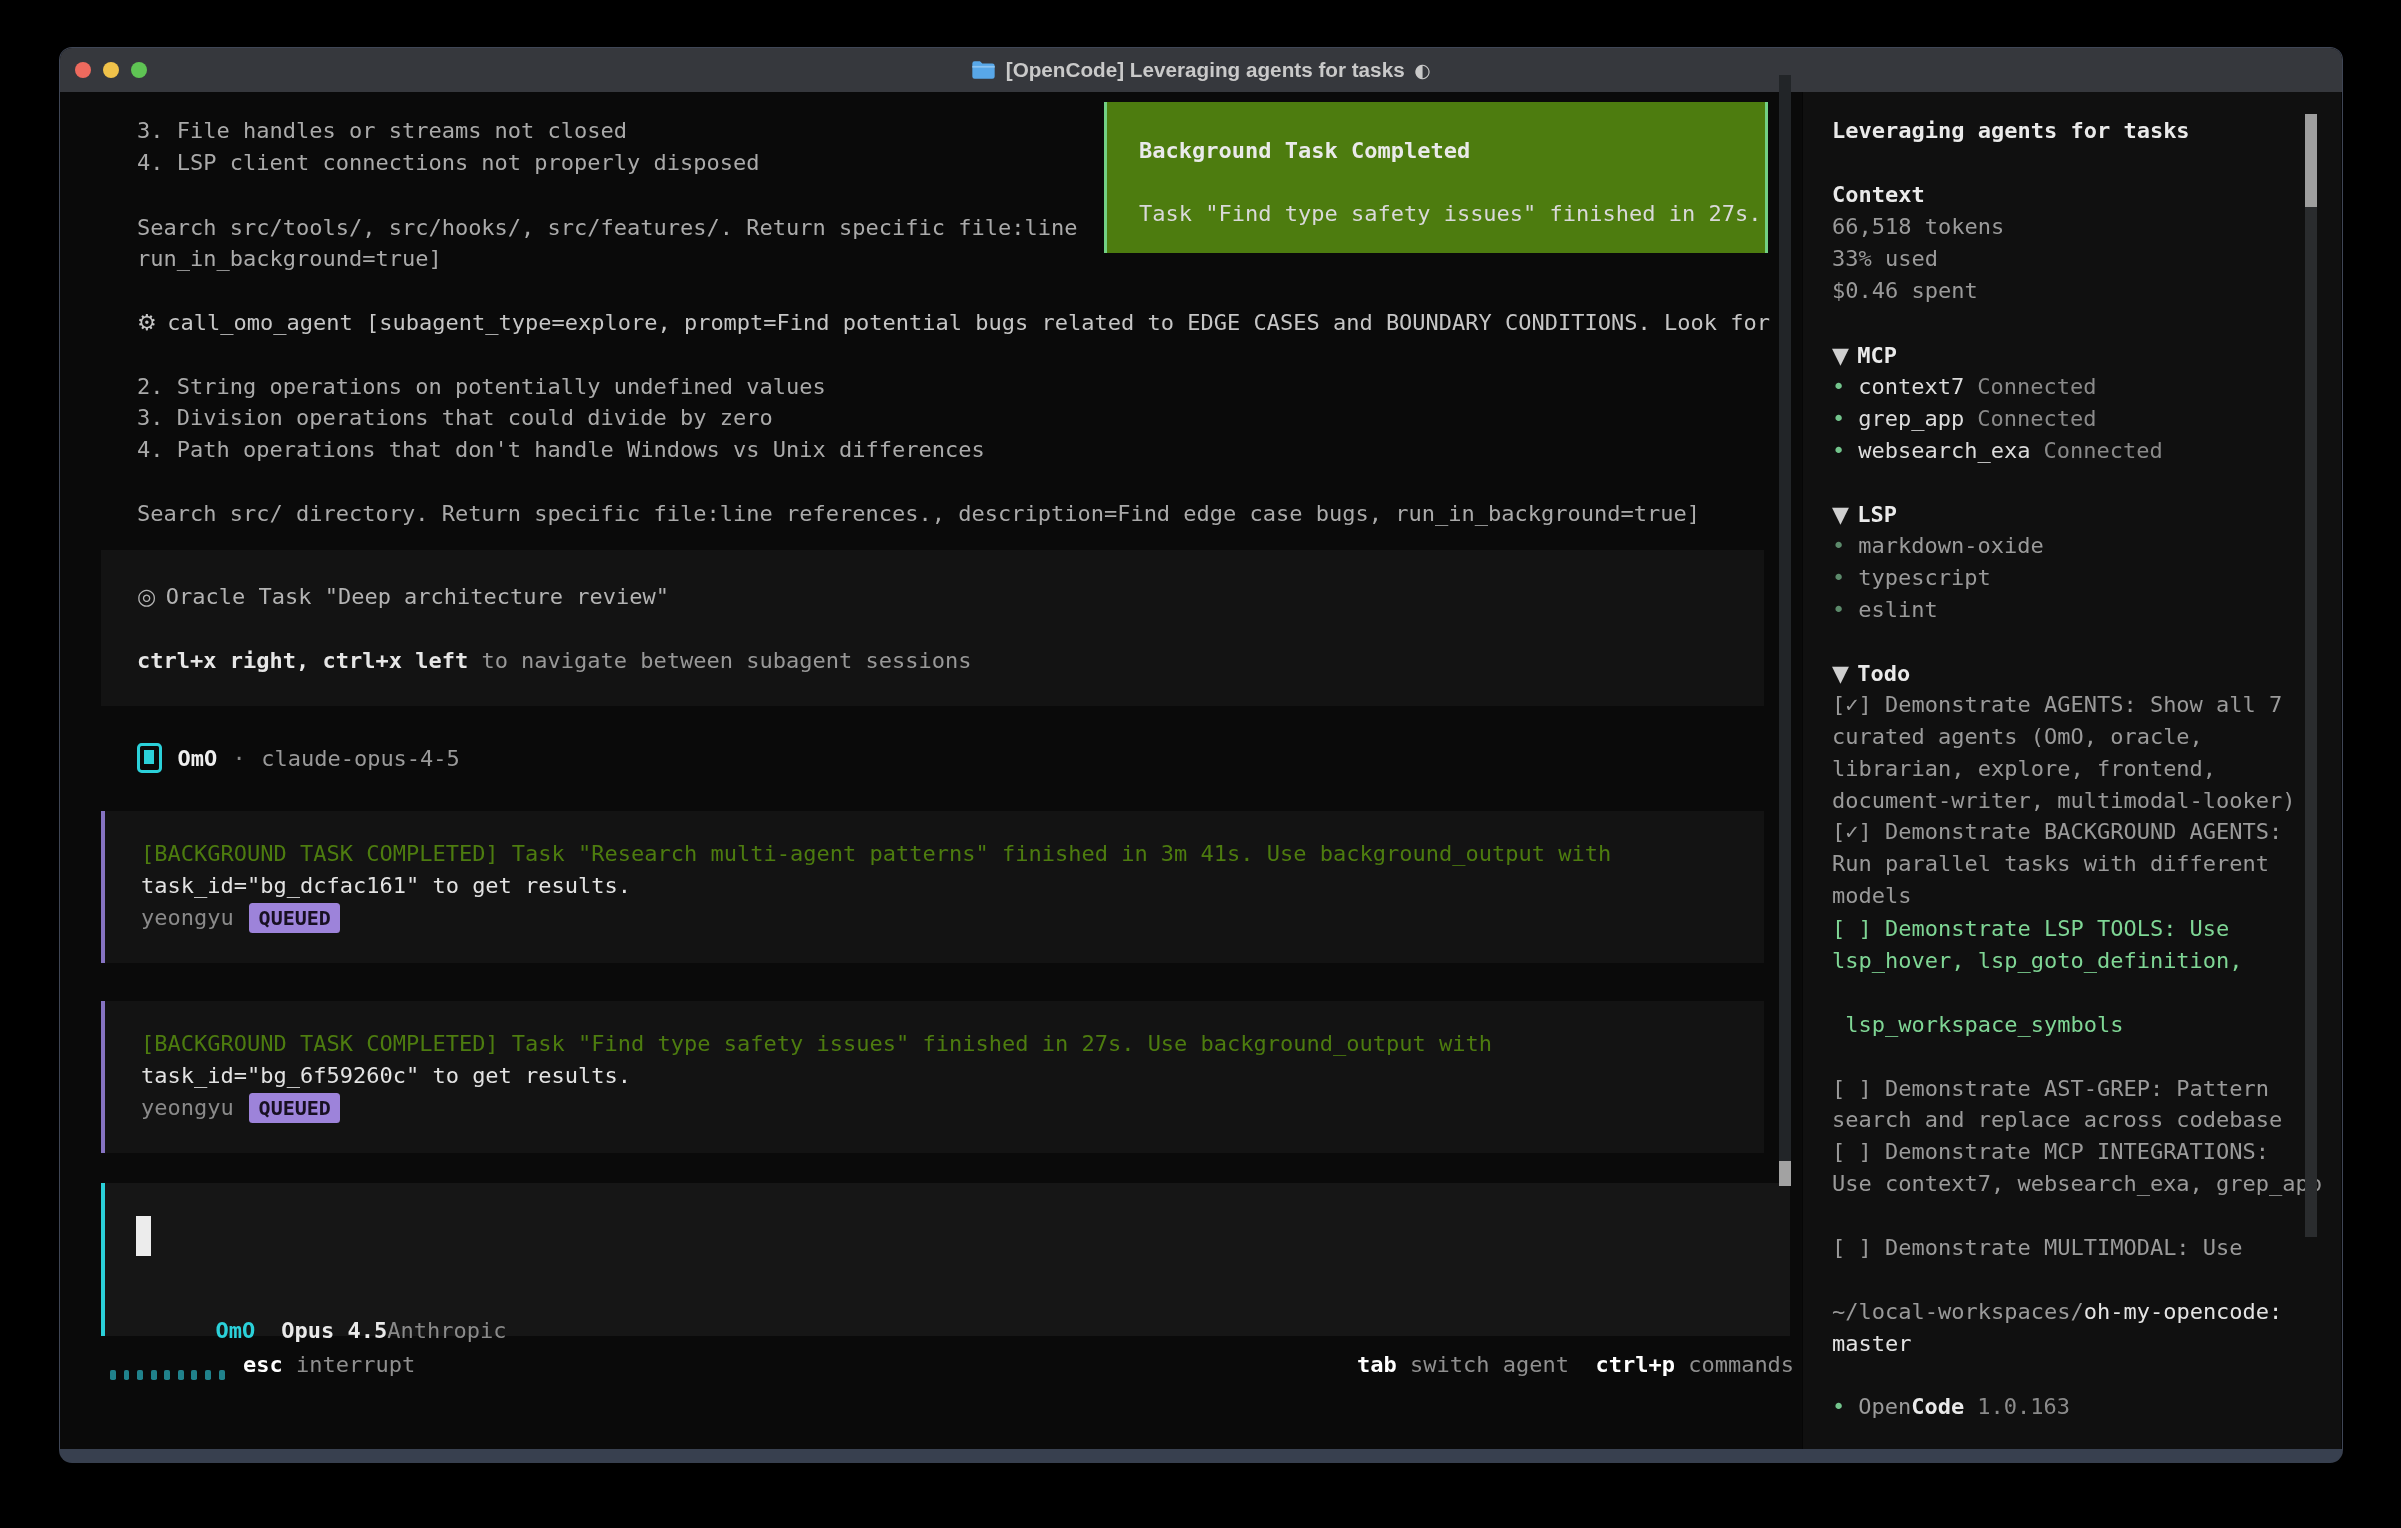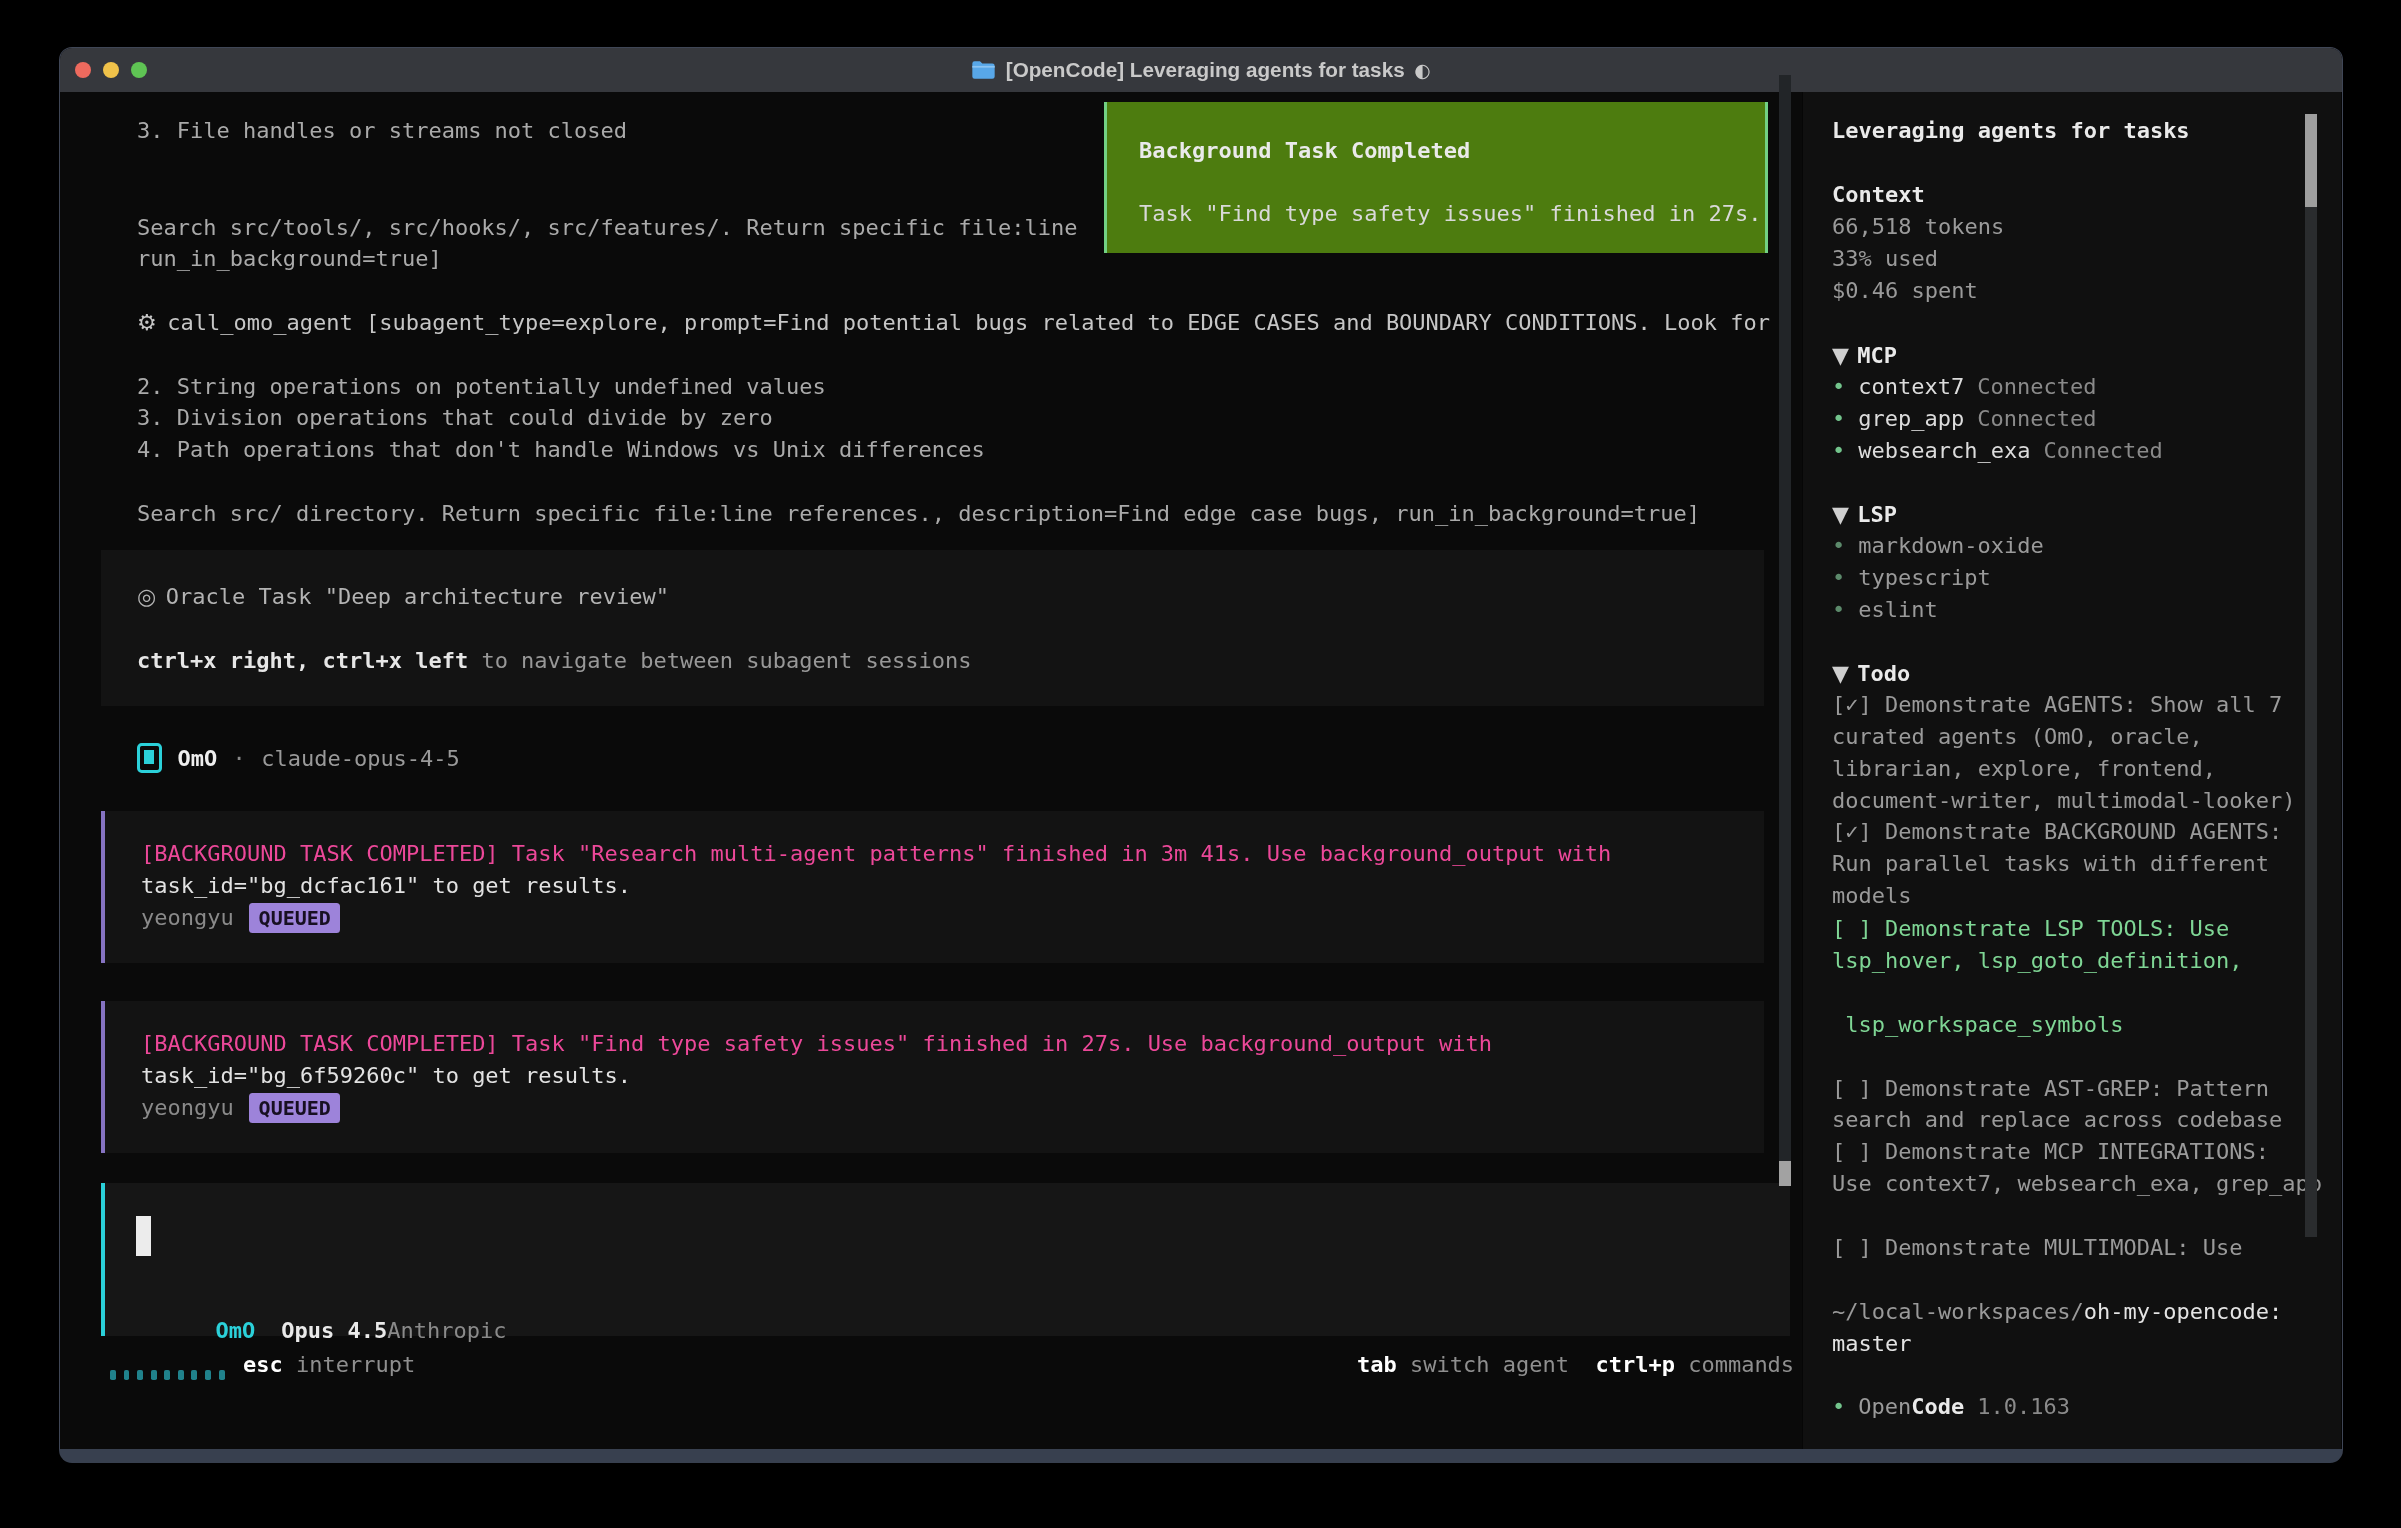--- a/index.html
+++ b/index.html
@@ -49,21 +49,21 @@
     font-size:22px;}
   .agent-icon{width:25px;height:29.5px;border:3.5px solid #2bd1da;border-radius:4.7px;position:relative;}
   .agent-icon::after{content:"";position:absolute;left:3.5px;top:4.1px;width:10.6px;height:14px;background:#2bd1da;}
   .agent-name{color:#efefef;font-weight:bold;}
   .agent-sep{color:#8a8a8a;}
   .agent-model{color:#9a9a9a;}
   
   .taskbox{position:absolute;left:41px;width:1663px;height:152px;background:#131313;
     border-left:4.1px solid #8673c2;}
   .taskbox .t1{position:absolute;left:36px;top:27px;height:32px;line-height:32px;font-size:22px;
-    color:#ec4899;white-space:pre;}
+    color:#4d7c0f;white-space:pre;}
   .taskbox .t2{position:absolute;left:36px;top:59px;height:32px;line-height:32px;font-size:22px;
     color:#e2e2e2;white-space:pre;}
   .taskbox .t3{position:absolute;left:36px;top:91px;height:32px;line-height:32px;font-size:22px;
     display:flex;align-items:center;gap:15.4px;}
   .taskbox .user{color:#8a8a8a;}
   .badge{background:#9d83da;color:#181022;font-weight:bold;font-size:20px;
     padding:2.4px 9.5px;border-radius:3.5px;line-height:26px;}
   
   .inputbox{position:absolute;left:41px;top:1135px;width:1689px;height:153px;background:#161616;
     border-left:4.7px solid #2bd1da;}
@@ -122,20 +122,21 @@
           </svg>
       </span>
       <span>[OpenCode] Leveraging agents for tasks</span>
       <span class="state-icon">◐</span>
     </div>
   </div>
 
   <div class="main-pane"></div>
 
   <div class="mline" style="top:67px">3. File handles or streams not closed</div>
+  <div class="mline" style="top:99px">4. LSP client connections not properly disposed</div>
   <div class="mline" style="top:164px">Search src/tools/, src/hooks/, src/features/. Return specific file:line</div>
   <div class="mline" style="top:195px">run_in_background=true]</div>
   <div class="mline bright" style="top:259px"><span class="gear">⚙</span><span>call_omo_agent [subagent_type=explore, prompt=Find potential bugs related to EDGE CASES and BOUNDARY CONDITIONS. Look for</span></div>
   <div class="mline" style="top:323px">2. String operations on potentially undefined values</div>
   <div class="mline" style="top:354px">3. Division operations that could divide by zero</div>
   <div class="mline" style="top:386px">4. Path operations that don't handle Windows vs Unix differences</div>
   <div class="mline" style="top:450px">Search src/ directory. Return specific file:line references., description=Find edge case bugs, run_in_background=true]</div>
 
   <div class="notif">
     <div class="ntitle">Background Task Completed</div>

